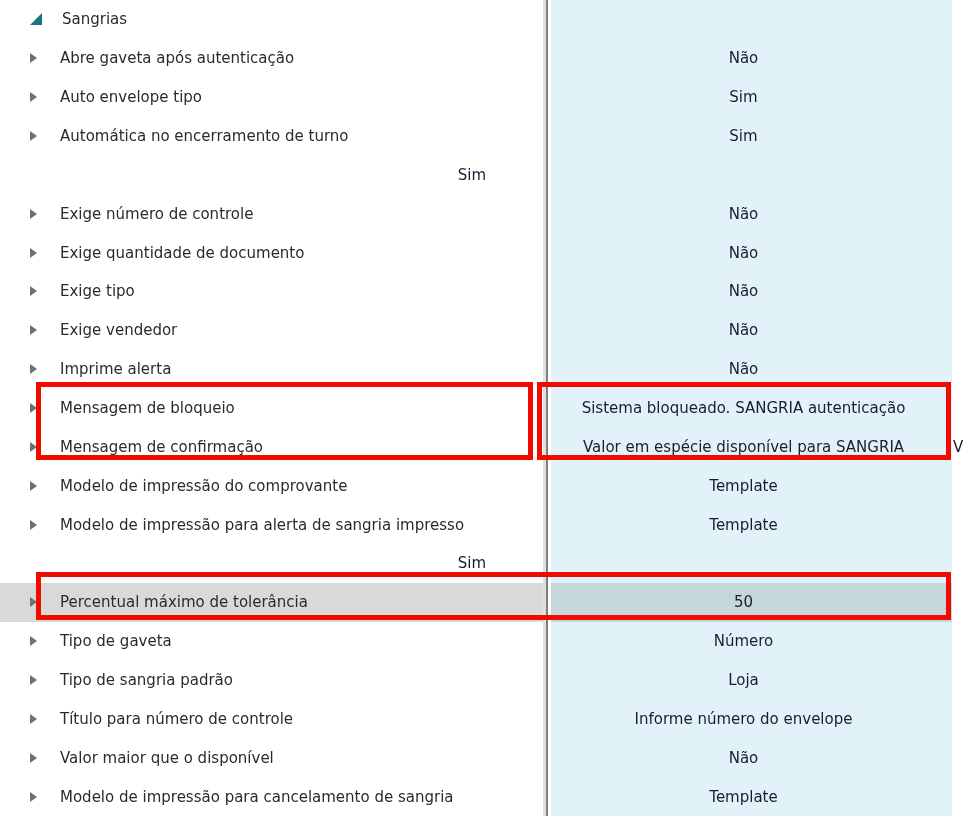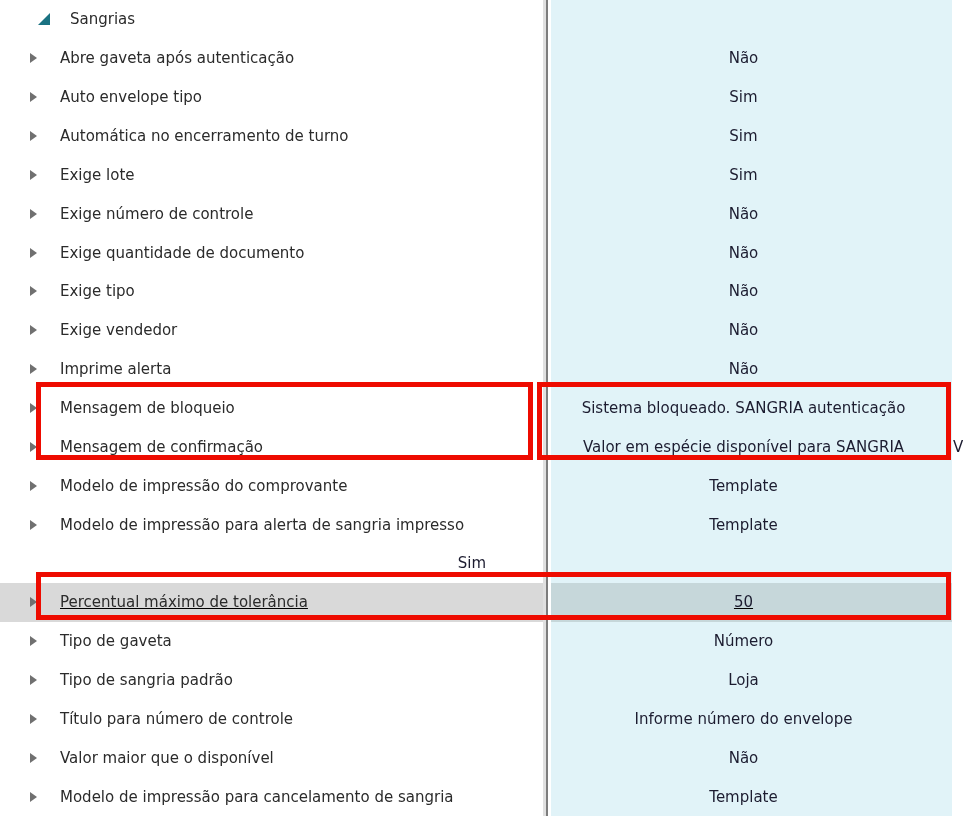--- a/index.html
+++ b/index.html
@@ -9,24 +9,23 @@
   }
   .values-bg{position:absolute;left:551px;top:0;width:401px;height:816px;background:var(--values-bg,#e1f3f8);}
   .divider{position:absolute;left:543px;top:0;width:5px;height:816px;
     background:linear-gradient(to right,var(--divider-light,#e0e0e0) 0 55%,var(--divider-dark,#7d7d7d) 55% 100%);}
   .rows{position:absolute;left:0;top:0;width:963px;height:816px;display:flex;flex-direction:column;}
   .row{flex:1;display:flex;align-items:center;position:relative;}
   .row.selected{
     background:linear-gradient(to right,
       var(--hl-left,#d9d9d9) 0 543px, transparent 543px 551px,
       var(--hl-right,#c6d7da) 551px 952px, transparent 952px);
-    text-decoration:underline;
   }
   .label-wrap{width:543px;display:flex;align-items:center;box-sizing:border-box;padding-left:30px;}
-  .row.root .label-wrap{margin-left:8px;}
+  .row.root .label-wrap{}
   .tri-collapsed{width:0;height:0;border-top:5px solid transparent;border-bottom:5px solid transparent;
     border-left:7px solid var(--tri-collapsed,#707070);margin-right:23px;flex:none;}
   .tri-expanded{width:0;height:0;border-left:12px solid transparent;
     border-bottom:12px solid var(--tri-expanded,#1a7282);margin-right:20px;flex:none;}
   .label{font-size:15px;color:var(--label-color,#2b2b2b);white-space:nowrap;}
   .value{flex:1;text-align:center;padding-right:19px;font-size:15px;color:var(--value-color,#1c1c30);white-space:nowrap;}
   .overflow-text{position:absolute;left:953px;top:0;height:100%;display:flex;align-items:center;
     font-size:15px;color:var(--value-color,#1c1c30);}
   .annotation-box{position:absolute;border:5px solid var(--annotation,#ee0b00);box-sizing:border-box;pointer-events:none;}
   .box-msgs-left{left:36px;top:382px;width:497px;height:78px;}
@@ -61,24 +60,20 @@
         <div class="value">Sim</div>
       </div>
       <div class="row">
         <div class="label-wrap">
           <span class="tri-collapsed"></span>
           <span class="label">Automática no encerramento de turno</span>
         </div>
         <div class="value">Sim</div>
       </div>
       <div class="row">
-        <div class="label-wrap">
-          <span class="tri-collapsed"></span>
-          <span class="label">Exige lote</span>
-        </div>
         <div class="value">Sim</div>
       </div>
       <div class="row">
         <div class="label-wrap">
           <span class="tri-collapsed"></span>
           <span class="label">Exige número de controle</span>
         </div>
         <div class="value">Não</div>
       </div>
       <div class="row">

